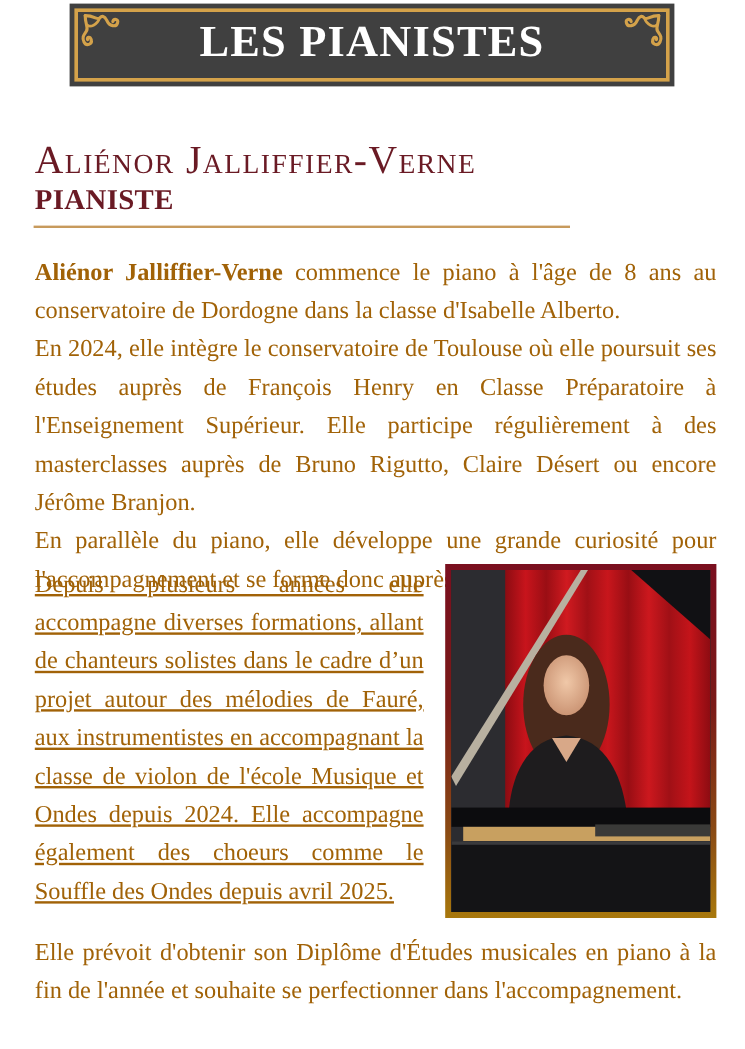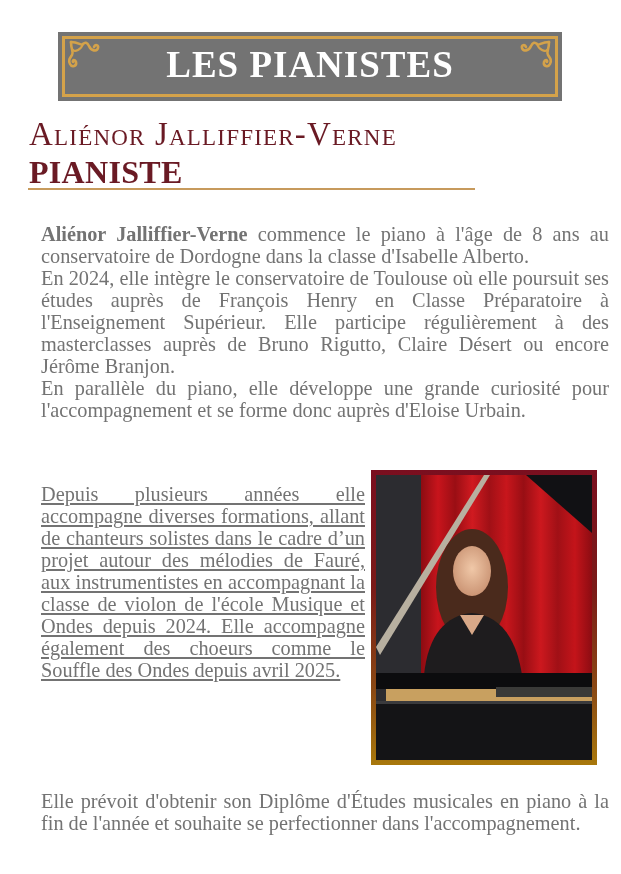--- a/index.html
+++ b/index.html
@@ -1,38 +1,38 @@
 <!DOCTYPE html>
 <html><head>
 <meta charset="utf-8">
 <style>
   html, body { margin: 0; padding: 0; background: #ffffff; }
   body { width: 621px; height: 874px; position: relative; overflow: hidden;
          font-family: "Liberation Serif", "DejaVu Serif", serif; color: #6a1a24; }
 
-  .banner { position: absolute; left: 58px; top: 32px; width: 504px; height: 69px;
-            background: #737373; box-sizing: border-box; }
+  .banner { position: absolute; left: 58px; top: 3px; width: 504px; height: 69px;
+            background: #404040; box-sizing: border-box; }
   .banner-inner { position: absolute; left: 4px; top: 4px; right: 4px; bottom: 4px;
                   border: 3px solid #d4a24a; box-sizing: border-box; }
   .banner-title { position: absolute; left: 0; right: 0; top: 11px; text-align: center;
                   color: #ffffff; font-size: 37px; font-weight: bold; letter-spacing: 1px;
                   font-family: "Liberation Serif", "DejaVu Serif", serif; }
   .ornament { position: absolute; top: 6px; width: 44px; height: 40px; }
   .ornament.left { left: 7px; }
   .ornament.right { right: 7px; transform: scaleX(-1); }
 
   .name { position: absolute; left: 29px; top: 116px; font-size: 33px; color: #6a1a24;
           font-variant: small-caps; letter-spacing: 1.2px; white-space: nowrap;
           font-family: "Liberation Serif", "DejaVu Serif", serif; }
-  .role { position: absolute; left: 29px; top: 154px; font-size: 32px; font-weight: bold;
+  .role { position: absolute; left: 29px; top: 154px; font-size: 24px; font-weight: bold;
           color: #6a1a24; letter-spacing: 0.3px; }
   .rule { position: absolute; left: 28px; top: 188px; width: 447px; height: 2px; background: #c79a5c; }
 
-  .para { position: absolute; font-size: 20.3px; line-height: 22px; text-align: justify;
-          color: #737373; margin: 12px; }
+  .para { position: absolute; font-size: 20.3px; line-height: 32px; text-align: justify;
+          color: #a16207; margin: 0; }
   .para b { font-weight: bold; }
   .p1 { left: 29px; top: 211px; width: 568px; }
   .p2 { left: 29px; top: 471px; width: 324px; text-decoration: underline; }
   .p3 { left: 29px; top: 778px; width: 568px; }
 
   .photo { position: absolute; left: 371px; top: 470px; width: 226px; height: 295px;
            background: linear-gradient(to bottom, #7a0f1f 0%, #7a1a18 40%, #8a4a14 75%, #a8780c 100%);
            box-sizing: border-box; }
   .photo-inner { position: absolute; left: 5px; top: 5px; right: 5px; bottom: 5px; overflow: hidden;
                  background: #2c2c2e; }

